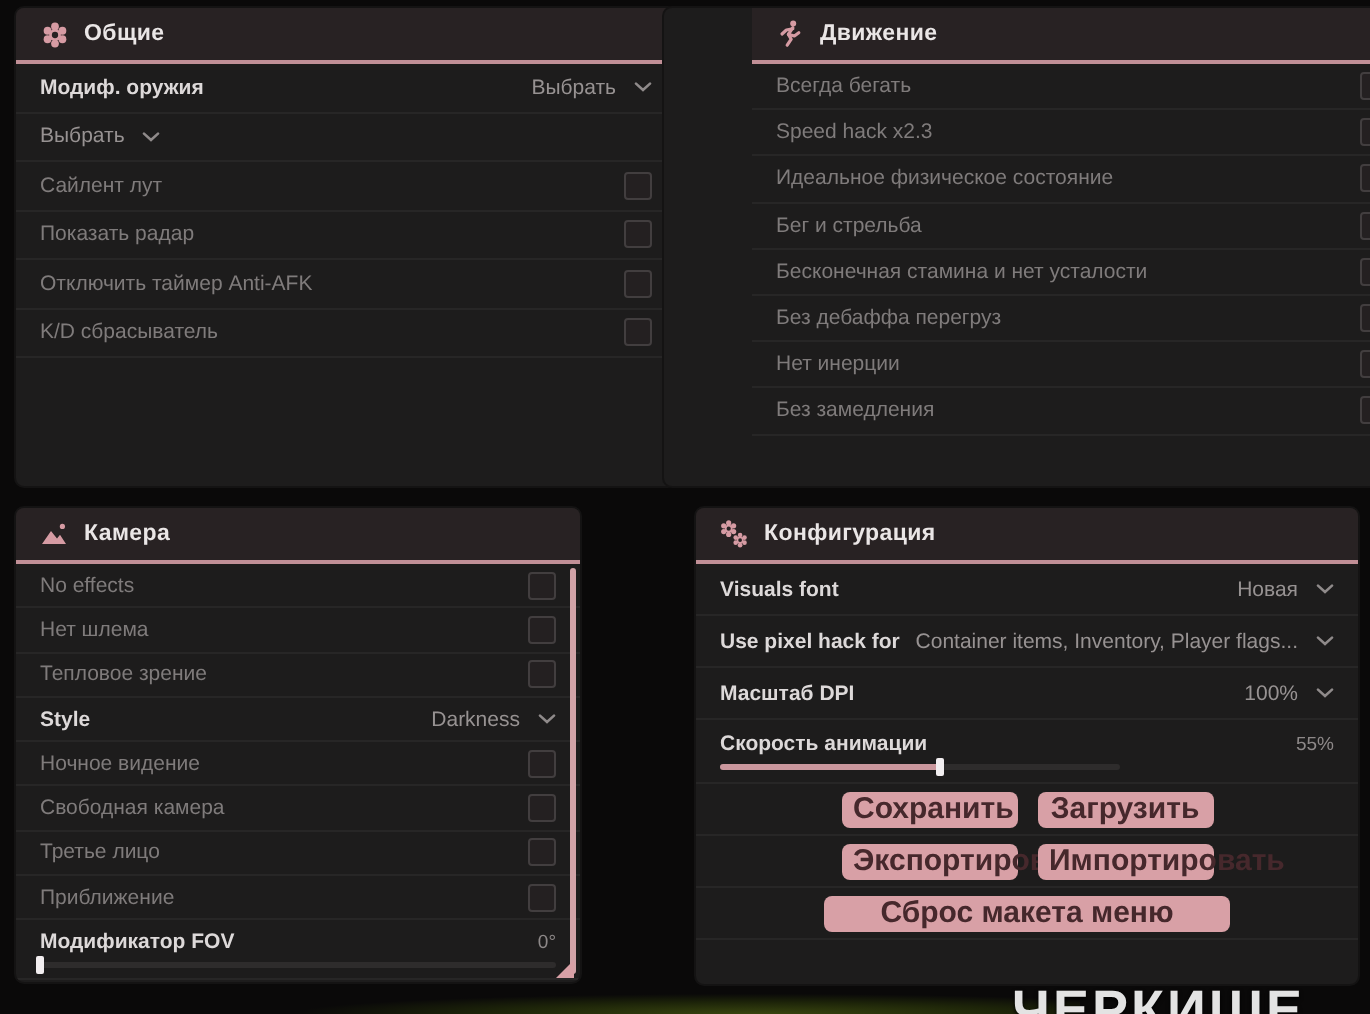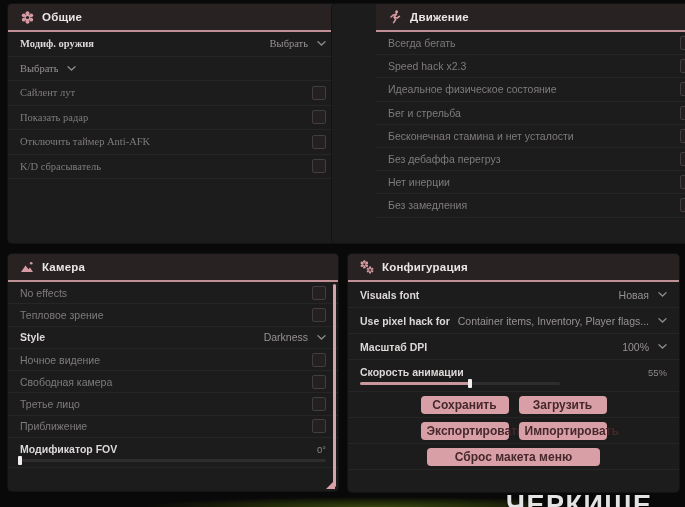--- a/index.html
+++ b/index.html
@@ -6,30 +6,30 @@
   #screen{position:relative;width:685px;height:507px;background:#0a0909;overflow:hidden;
           font-family:"Liberation Sans",sans-serif;}
   .ground{position:absolute;left:0;bottom:0;width:540px;height:13px;
           background:radial-gradient(ellipse 55% 100% at 70% 100%, #39450f 0%, #1d2409 45%, rgba(10,10,8,0) 78%);}
   .watermark{position:absolute;left:506px;top:492px;font-size:27px;font-weight:bold;color:#e3e3e3;
              letter-spacing:1.5px;line-height:1;text-shadow:0 1px 2px #000;white-space:nowrap;}
   .panel{position:absolute;background:#1d1c1c;border-radius:4px;overflow:hidden;
          box-shadow:0 0 0 1px #141313;}
   #panel-general{left:8px;top:4px;width:330px;height:239px;}
   #panel-movement{left:332px;top:4px;width:330px;height:239px;padding-left:44px;}
-  #panel-camera{left:8px;top:254px;width:330px;height:237px;}
+  #panel-camera{left:8px;top:254px;width:282px;height:237px;}
   #panel-config{left:348px;top:254px;width:331px;height:238px;}
   .panel-header{height:26px;background:#282223;display:flex;align-items:center;gap:8px;
                 padding:0 12px;border-bottom:2px solid #c18f96;}
   .hicon{color:#d69ba3;display:inline-flex;align-items:center;width:14px;justify-content:center;}
   .panel-title{color:#eae6e6;font-size:11.5px;font-weight:bold;letter-spacing:.2px;}
   .panel-body{position:relative;}
   .row{display:flex;align-items:center;justify-content:space-between;padding:0 12px;
        border-bottom:1px solid #272626;box-sizing:border-box;}
-  #panel-general .row{height:24.5px;font-family:Liberation Serif, serif;}
+  #panel-general .row{height:24.5px;}
   #panel-movement .row{height:23.2px;gap:33px;}
   #panel-camera .row{height:22.3px;}
   #panel-config .row{height:26px;}
   .row-label{font-size:10.5px;color:#7f7b7b;white-space:nowrap;}
   .row.bright .row-label{color:#ddd9d9;font-weight:bold;}
   .checkbox{width:12px;height:12px;border:1px solid #423e3f;background:#242021;border-radius:2px;flex:none;}
   .dropdown{display:flex;align-items:center;gap:9px;cursor:pointer;}
   .dd-value{font-size:10.5px;color:#979292;white-space:nowrap;max-width:200px;overflow:hidden;text-overflow:ellipsis;}
   .chev{display:inline-flex;}
   .slider-row{flex-direction:column;align-items:stretch;justify-content:center;gap:4px;}
@@ -37,21 +37,21 @@
   #panel-config .slider-row{height:32px;}
   .slider-top{display:flex;align-items:center;justify-content:space-between;gap:28px;}
   .slider-value{font-size:9.5px;color:#8d8888;}
   .slider-track{position:relative;height:3px;background:#2e2c2c;border-radius:2px;}
   .slider-track.full{width:100%;}
   .slider-track.short{width:200px;}
   .slider-fill{position:absolute;left:0;top:0;height:100%;background:#ca979d;border-radius:2px;}
   .slider-handle{position:absolute;top:-3px;width:4px;height:9px;background:#f2eef0;border-radius:1px;}
   .btn-row{display:flex;align-items:center;justify-content:center;gap:10px;padding:0 12px;
            border-bottom:1px solid #272626;box-sizing:border-box;height:26px;}
-  .pill-btn{background:#d8a0a6;color:#46282c;font-family:inherit;font-size:12px;font-weight:bold;
+  .pill-btn{background:#d8a0a6;color:#46282c;font-family:inherit;font-size:15px;font-weight:bold;
             border:none;border-radius:4px;height:18px;width:88px;cursor:pointer;line-height:1;}
   .pill-btn.wide{width:auto;padding:0 28px;}
   .scrollbar{position:absolute;right:2px;top:30px;bottom:4px;width:3px;background:#d2a3a8;border-radius:2px;}
   .resize-handle{position:absolute;right:3px;bottom:2px;width:0;height:0;
                  border-left:9px solid transparent;border-bottom:9px solid #d8a0a6;}
 </style>
 </head>
 <body>
 
 <div id="screen">
@@ -172,20 +172,24 @@
           <svg width="14" height="12" viewBox="0 0 14 12" fill="currentColor">
             <path d="M1 11 L5.5 4.5 L8.5 8.2 L10 6.4 L13 11 Z"></path>
             <circle cx="11.2" cy="2.2" r="1.3"></circle>
           </svg>
         </span>
       <span class="panel-title">Камера</span>
     </div>
     <div class="panel-body">
         <div class="row">
           <span class="row-label">No effects</span>
+          <span class="checkbox"></span>
+        </div>
+        <div class="row">
+          <span class="row-label">Нет шлема</span>
           <span class="checkbox"></span>
         </div>
         <div class="row">
           <span class="row-label">Тепловое зрение</span>
           <span class="checkbox"></span>
         </div>
         <div class="row bright">
           <span class="row-label">Style</span>
           <span class="dropdown">
             <span class="dd-value">Darkness</span>

